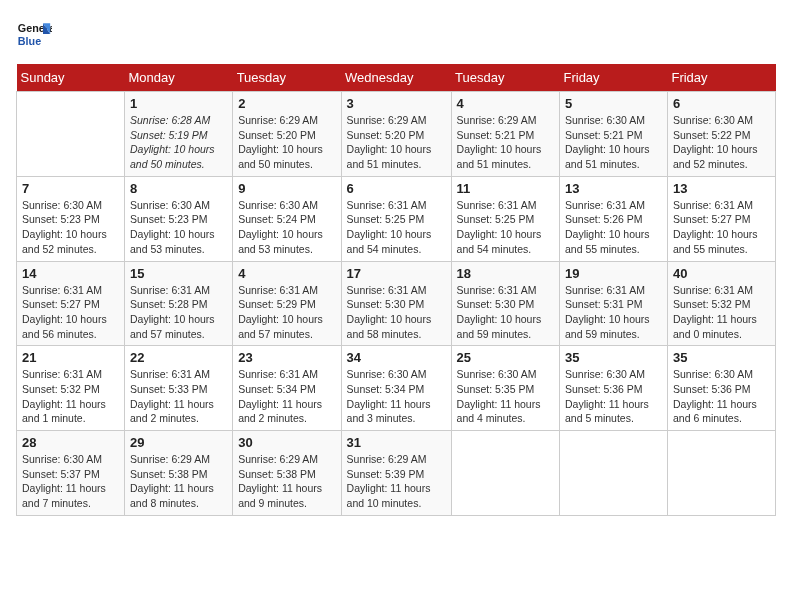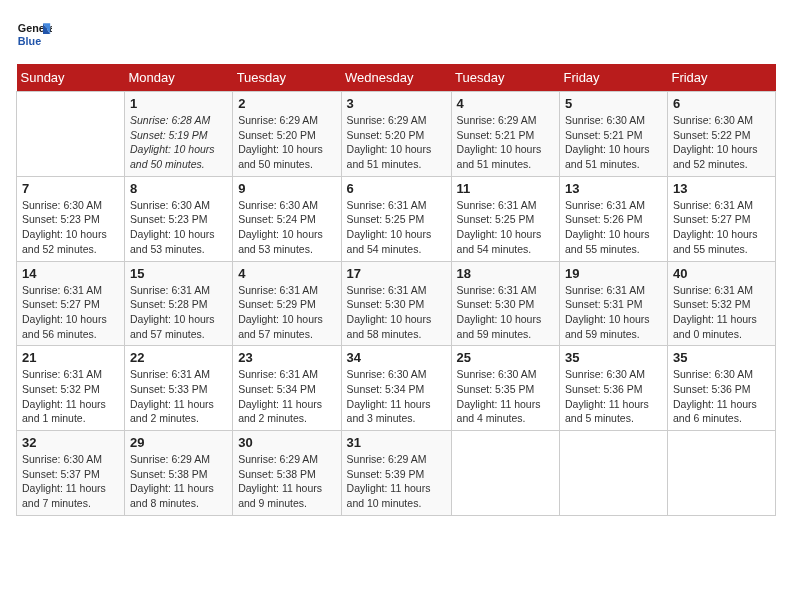--- a/index.html
+++ b/index.html
@@ -307,21 +307,21 @@
         <td>
           <span class="day-number">35</span>
           <div class="day-info" style="white-space: pre-line;">Sunrise: 6:30 AM
 Sunset: 5:36 PM
 Daylight: 11 hours
 and 6 minutes.</div>
         </td>
       </tr>
       <tr>
         <td>
-          <span class="day-number">32</span>
+          <span class="day-number">28</span>
           <div class="day-info" style="white-space: pre-line;">Sunrise: 6:30 AM
 Sunset: 5:37 PM
 Daylight: 11 hours
 and 7 minutes.</div>
         </td>
         <td>
           <span class="day-number">29</span>
           <div class="day-info" style="white-space: pre-line;">Sunrise: 6:29 AM
 Sunset: 5:38 PM
 Daylight: 11 hours

